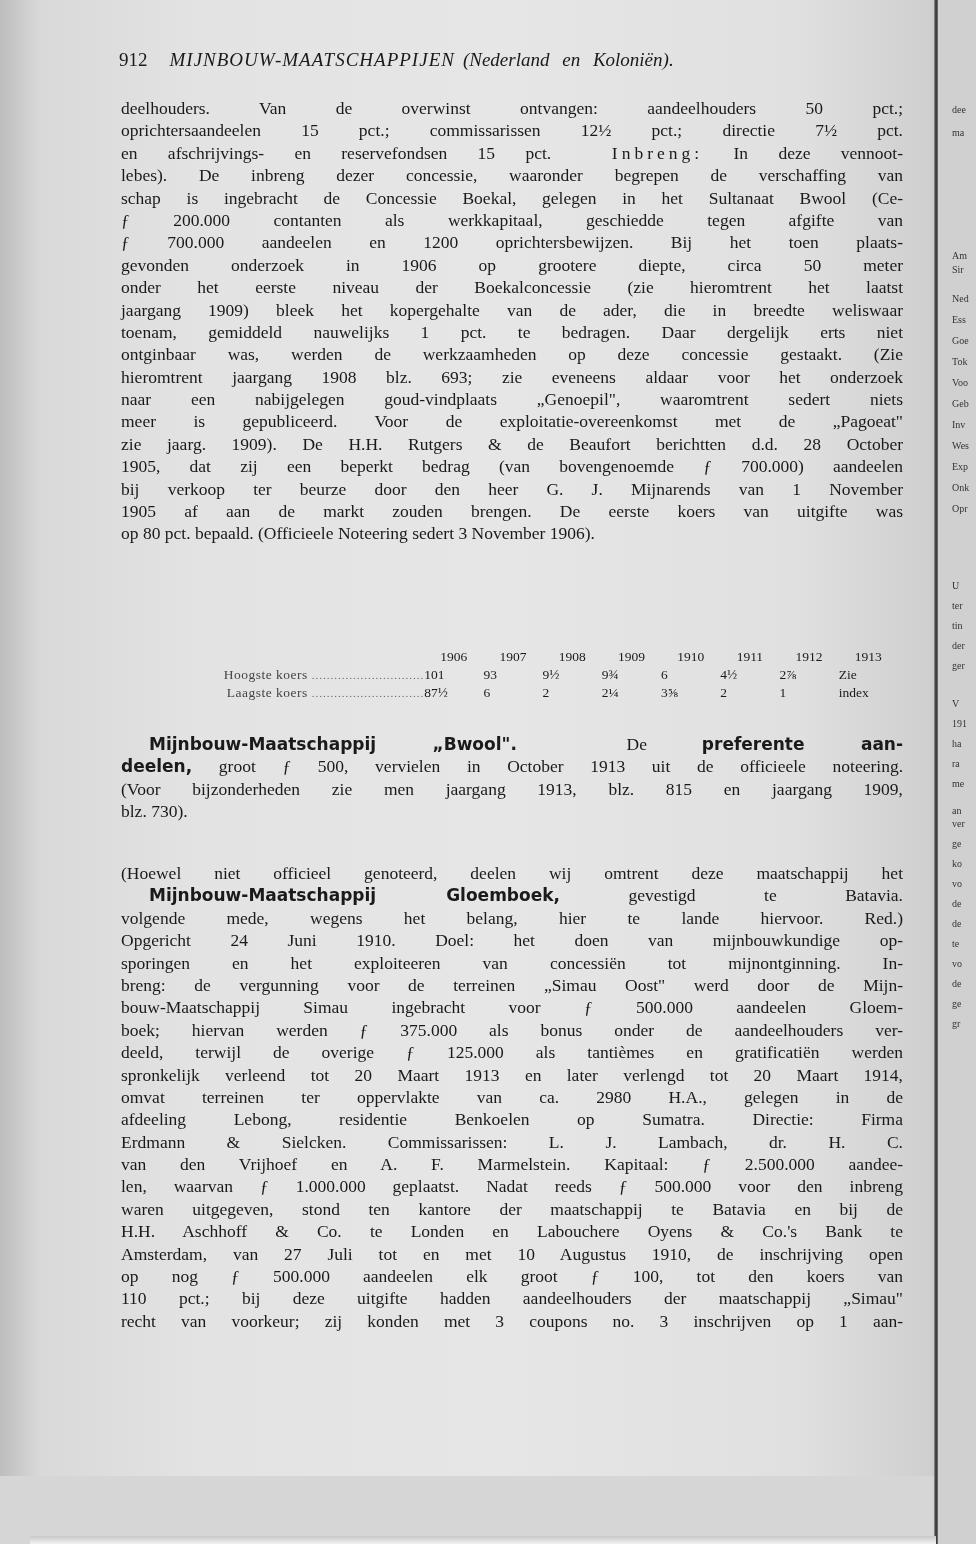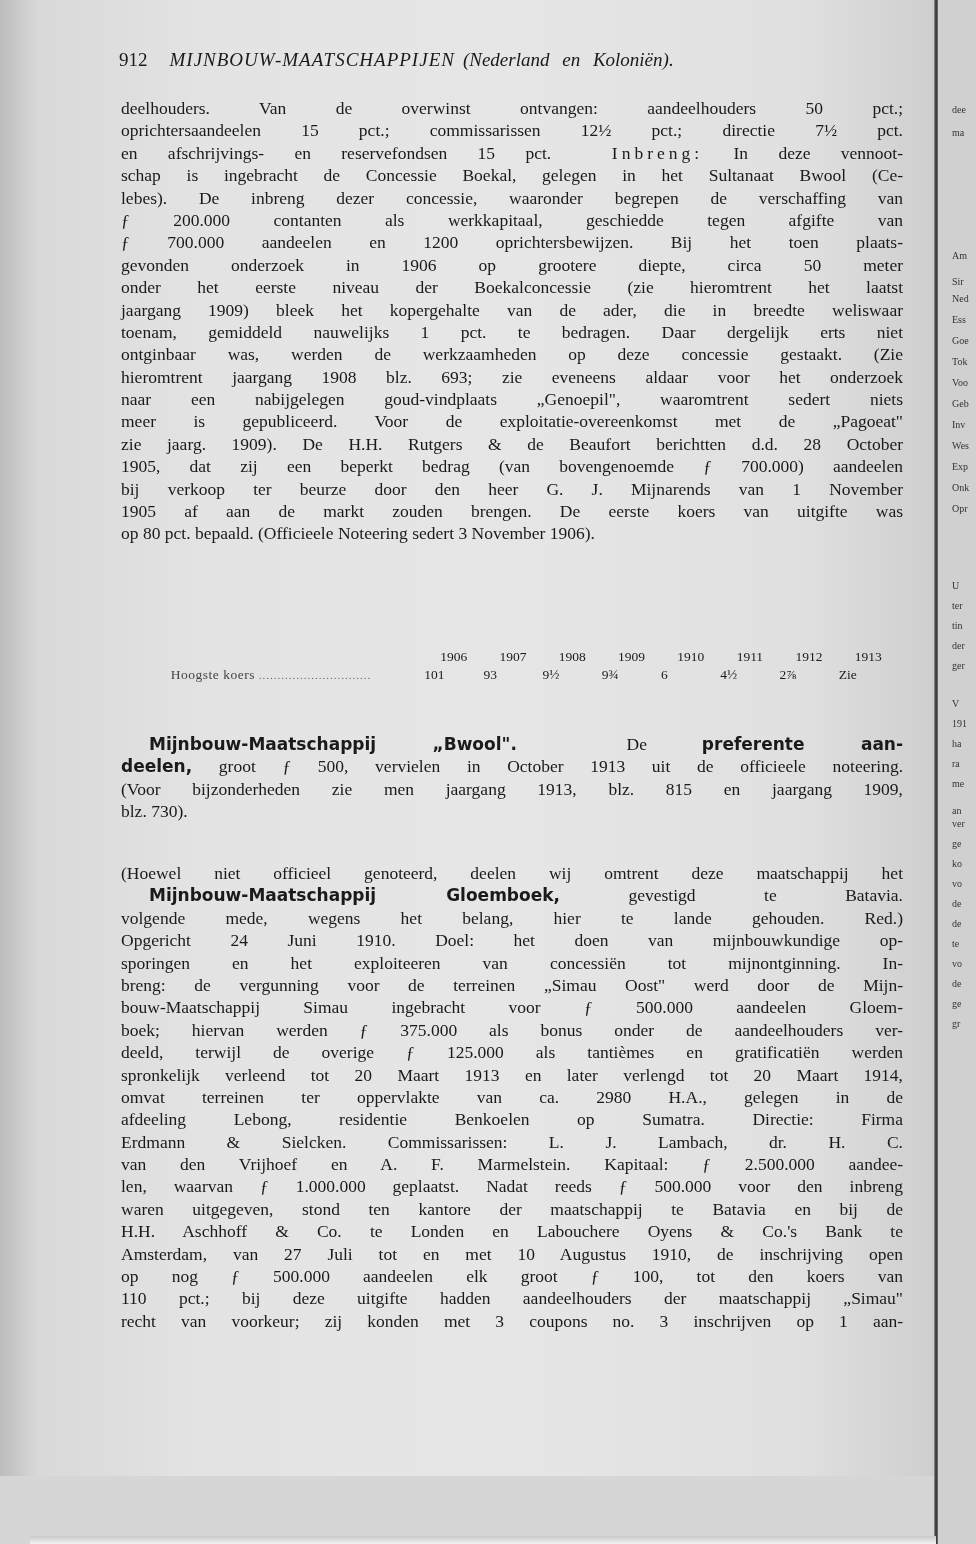--- a/index.html
+++ b/index.html
@@ -47,39 +47,39 @@
     .body-text .line.last { text-align-last: left; }
     .sp { letter-spacing: 4px; }
     .bold-sans { font-family: "DejaVu Sans", "Liberation Sans", sans-serif; font-weight: bold; font-size: 17px; }
 
     .koers-table {
       position: absolute; left: 118px; top: 648px; width: 780px;
       font-family: "Liberation Serif", serif; font-size: 13.5px; line-height: 18px;
       border-collapse: collapse;
     }
     .koers-table td, .koers-table th { padding: 0; font-weight: normal; white-space: nowrap; }
-    .koers-table .lbl { width: 305px; text-align: center; color: #444; letter-spacing: 0.5px; }
+    .koers-table .lbl { width: 305px; text-align: right; color: #444; letter-spacing: 0.5px; }
     .koers-table .lbl .dots { color: #666; letter-spacing: 1px; font-size: 11px; }
     .koers-table .num { width: 59px; }
   </style>
 </head>
 <body>
 
 <div class="page">
 
   <div class="running-head">
     <span class="pnum">912</span><span class="title">MIJNBOUW-MAATSCHAPPIJEN</span><span class="sub">(Nederland en Koloniën).</span>
   </div>
 
   <div class="body-text" style="top:97px;">
     <span class="line">deelhouders.  Van de overwinst ontvangen: aandeelhouders 50 pct.;</span>
     <span class="line">oprichtersaandeelen 15 pct.; commissarissen 12½ pct.; directie 7½ pct.</span>
     <span class="line"><span>en afschrijvings- en reservefondsen 15 pct.</span>&nbsp;&nbsp;<span class="sp">Inbreng:</span> <span>In deze vennoot-</span></span>
+    <span class="line">lebes).  De inbreng dezer concessie, waaronder begrepen de verschaffing van</span>
     <span class="line">schap is ingebracht de Concessie Boekal, gelegen in het Sultanaat Bwool (Ce-</span>
-    <span class="line">lebes).  De inbreng dezer concessie, waaronder begrepen de verschaffing van</span>
     <span class="line">ƒ 200.000 contanten als werkkapitaal, geschiedde tegen afgifte van</span>
     <span class="line">ƒ 700.000 aandeelen en 1200 oprichtersbewijzen.  Bij het toen plaats-</span>
     <span class="line">gevonden onderzoek in 1906 op grootere diepte, circa 50 meter</span>
     <span class="line">onder het eerste niveau der Boekalconcessie (zie hieromtrent het laatst</span>
     <span class="line">jaargang 1909) bleek het kopergehalte van de ader, die in breedte weliswaar</span>
     <span class="line">toenam, gemiddeld nauwelijks 1 pct. te bedragen.  Daar dergelijk erts niet</span>
     <span class="line">ontginbaar was, werden de werkzaamheden op deze concessie gestaakt. (Zie</span>
     <span class="line">hieromtrent jaargang 1908 blz. 693; zie eveneens aldaar voor het onderzoek</span>
     <span class="line">naar een nabijgelegen goud-vindplaats „Genoepil", waaromtrent sedert niets</span>
     <span class="line">meer is gepubliceerd.  Voor de exploitatie-overeenkomst met de „Pagoeat"</span>
@@ -107,34 +107,45 @@
       <td class="lbl"><span>Hoogste koers</span> <span class="dots">..............................</span></td>
       <td class="num">101</td>
       <td class="num">93</td>
       <td class="num">9½</td>
       <td class="num">9¾</td>
       <td class="num">6</td>
       <td class="num">4½</td>
       <td class="num">2⅞</td>
       <td class="num">Zie</td>
     </tr>
+    <tr>
+      <td class="lbl"><span>Laagste koers</span> <span class="dots">..............................</span></td>
+      <td class="num">87½</td>
+      <td class="num">6</td>
+      <td class="num">2</td>
+      <td class="num">2¼</td>
+      <td class="num">3⅝</td>
+      <td class="num">2</td>
+      <td class="num">1</td>
+      <td class="num">index</td>
+    </tr>
   </tbody>
     </table>
 
   <div class="body-text" style="top:733px;">
     <span class="line" style="padding-left:28px; box-sizing:border-box;"><span class="bold-sans">Mijnbouw-Maatschappij „Bwool".</span>&nbsp;&nbsp;<span>De</span> <span class="bold-sans">preferente aan-</span></span>
     <span class="line"><span class="bold-sans">deelen,</span> <span>groot ƒ 500, vervielen in October 1913 uit de officieele noteering.</span></span>
     <span class="line">(Voor bijzonderheden zie men jaargang 1913, blz. 815 en jaargang 1909,</span>
     <span class="line last">blz. 730).</span>
   </div>
 
   <div class="body-text" style="top:862px;">
     <span class="line">(Hoewel niet officieel genoteerd, deelen wij omtrent deze maatschappij het</span>
     <span class="line" style="padding-left:28px; box-sizing:border-box;"><span class="bold-sans">Mijnbouw-Maatschappij Gloemboek,</span> <span>gevestigd te Batavia.</span></span>
-    <span class="line">volgende mede, wegens het belang, hier te lande gehouden. Red.)</span>
+    <span class="line">volgende mede, wegens het belang, hier te lande hiervoor. Red.)</span>
     <span class="line">Opgericht 24 Juni 1910.  Doel: het doen van mijnbouwkundige op-</span>
     <span class="line">sporingen en het exploiteeren van concessiën tot mijnontginning.  In-</span>
     <span class="line">breng: de vergunning voor de terreinen „Simau Oost" werd door de Mijn-</span>
     <span class="line">bouw-Maatschappij Simau ingebracht voor ƒ 500.000 aandeelen Gloem-</span>
     <span class="line">boek; hiervan werden ƒ 375.000 als bonus onder de aandeelhouders ver-</span>
     <span class="line">deeld, terwijl de overige ƒ 125.000 als tantièmes en gratificatiën werden</span>
     <span class="line">spronkelijk verleend tot 20 Maart 1913 en later verlengd tot 20 Maart 1914,</span>
     <span class="line">omvat terreinen ter oppervlakte van ca. 2980 H.A., gelegen in de</span>
     <span class="line">afdeeling Lebong, residentie Benkoelen op Sumatra. Directie: Firma</span>
     <span class="line">Erdmann &amp; Sielcken.  Commissarissen: L. J. Lambach, dr. H. C.</span>
@@ -148,21 +159,21 @@
     <span class="line">recht van voorkeur; zij konden met 3 coupons no. 3 inschrijven op 1 aan-</span>
   </div>
 
 </div>
 
 <div class="gutter"></div>
 <div class="next-page" id="next-page">
     <span class="frag" style="top: 104px;">dee</span>
     <span class="frag" style="top: 127px;">ma</span>
     <span class="frag" style="top: 250px;">Am</span>
-    <span class="frag" style="top: 276px;">Sir</span>
+    <span class="frag" style="top: 264px;">Sir</span>
     <span class="frag" style="top: 293px;">Ned</span>
     <span class="frag" style="top: 314px;">Ess</span>
     <span class="frag" style="top: 335px;">Goe</span>
     <span class="frag" style="top: 356px;">Tok</span>
     <span class="frag" style="top: 377px;">Voo</span>
     <span class="frag" style="top: 398px;">Geb</span>
     <span class="frag" style="top: 419px;">Inv</span>
     <span class="frag" style="top: 440px; text-align: center;">Wes</span>
     <span class="frag" style="top: 461px;">Exp</span>
     <span class="frag" style="top: 482px;">Onk</span>

